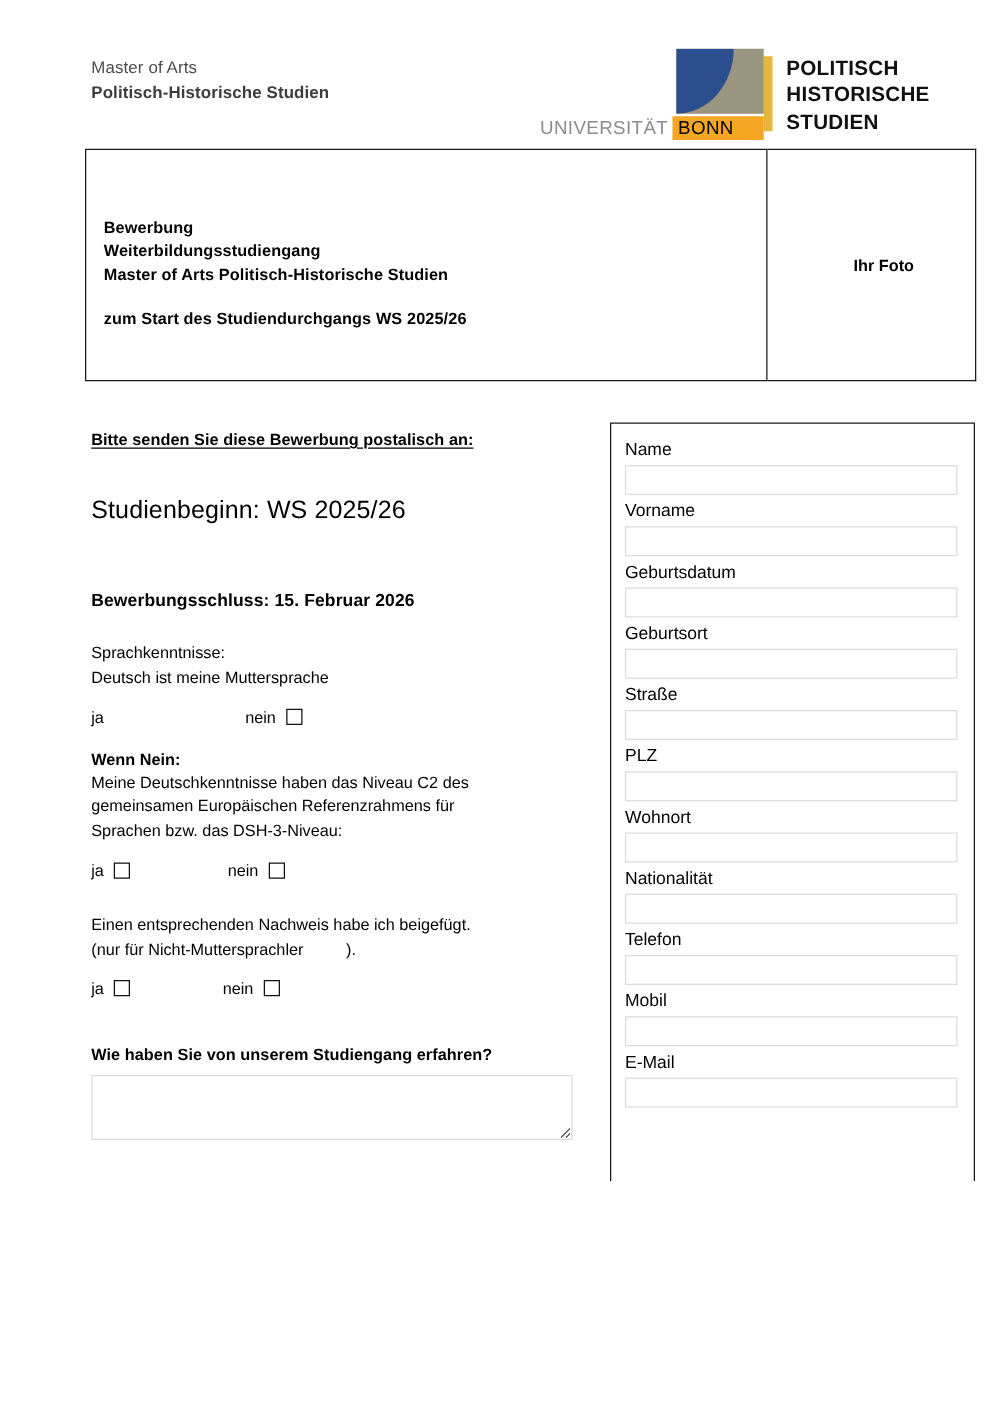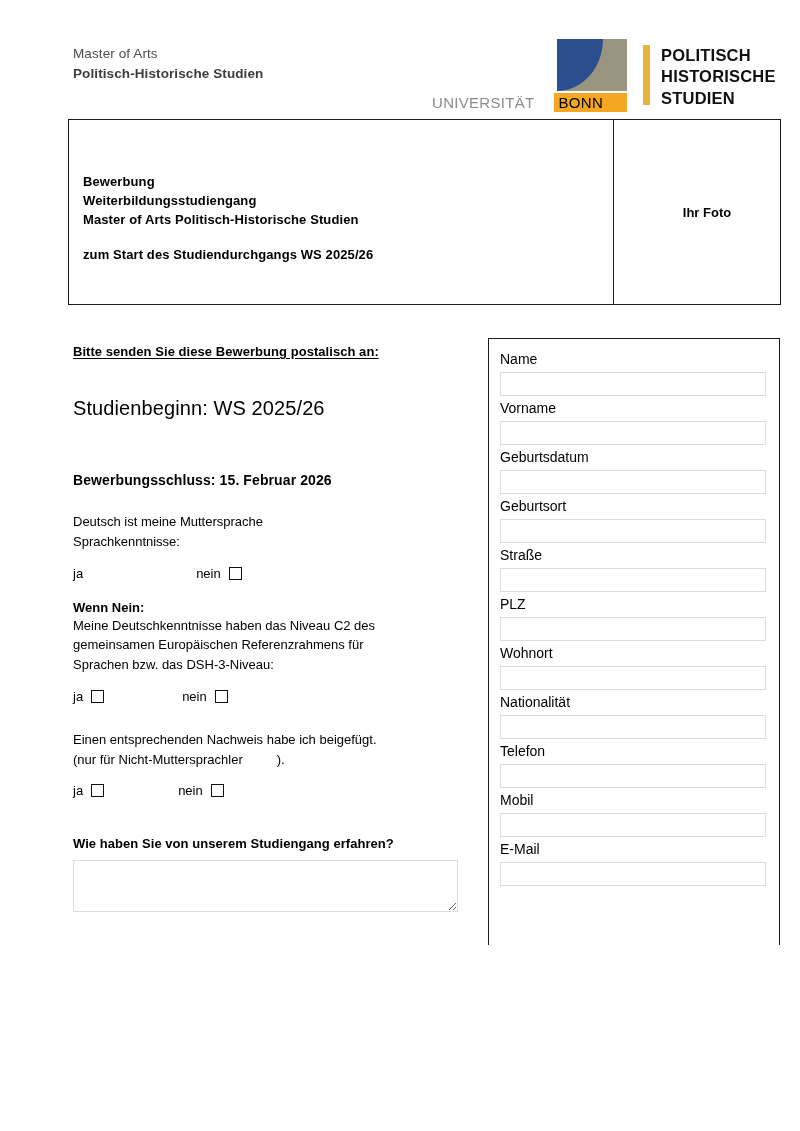--- a/index.html
+++ b/index.html
@@ -75,36 +75,35 @@
     display: flex;
     align-items: stretch;
     margin-top: 2px;
     height: 19px;
   }
   .unibonn-wordmark .uni-text {
     font-size: 15px;
     color: #8c8c8c;
     letter-spacing: 0.3px;
     line-height: 19px;
-    padding-right: 20px;
+    padding-right: 4px;
     white-space: nowrap;
   }
   .unibonn-wordmark .bonn-text {
     font-size: 15px;
     color: #000000;
     background: #f5a623;
     letter-spacing: 0.3px;
     line-height: 19px;
     padding: 0 24px 0 4px;
     white-space: nowrap;
   }
   .phs-lockup {
     display: flex;
     align-items: flex-start;
-    margin-left: 16px;
     padding-bottom: 2px;
   }
   .phs-bar {
     width: 7px;
     height: 60px;
     background: #e8b53c;
     margin-right: 11px;
     flex: none;
   }
   .phs-words {
@@ -351,22 +350,22 @@
   <div class="left-col">
 
     <div class="send-heading">Bitte senden Sie diese Bewerbung postalisch an:</div>
 
 
     <div class="start-line">Studienbeginn: WS 2025/26</div>
 
     <div class="deadline-line">Bewerbungsschluss: 15. Februar 2026</div>
 
     <div class="lang-block">
+      <div>Sprachkenntnisse:</div>
       <div>Deutsch ist meine Muttersprache</div>
-      <div>Sprachkenntnisse:</div>
     </div>
 
     
     <div class="q-row">
       <div class="q-opt">
         <span class="opt-label">ja</span>
         <span class="cb nobox"></span>
       </div>
       <div class="q-gap-a"></div>
       <div class="q-opt">

